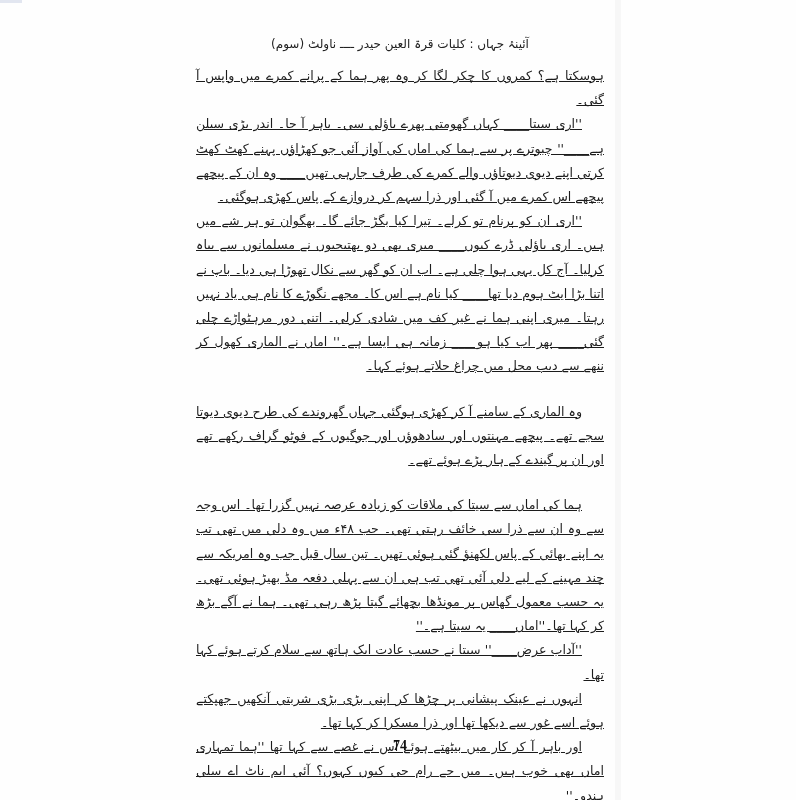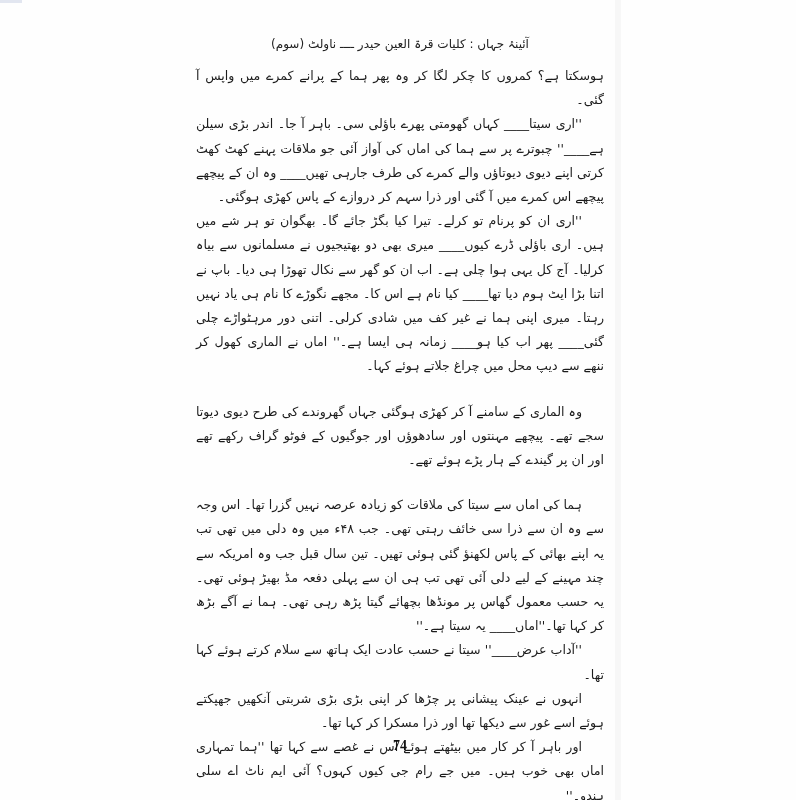--- a/index.html
+++ b/index.html
@@ -2,37 +2,37 @@
 <html><head>
 <meta charset="utf-8">
 <style>
   html, body { margin:0; padding:0; background:#ffffff; }
   body { width:800px; height:800px; overflow:hidden; position:relative; font-family:"DejaVu Sans", sans-serif; color:#1a1a1a; }
   .page { position:absolute; left:0; top:0; width:796px; height:800px; background:#fefefe; }
   .page-edge { position:absolute; left:615px; top:0; width:6px; height:800px; background:#f7f7f7; }
   .corner-mark { position:absolute; left:0; top:0; width:22px; height:3px; background:#cfd6e6; opacity:.6; }
   .header { position:absolute; top:36px; left:200px; width:400px; text-align:center; direction:rtl; font-size:12px; line-height:16px; color:#222; }
   .body-text { position:absolute; top:64px; left:196px; width:408px; direction:rtl; text-align:justify; font-size:12.6px; line-height:24.2px; color:#1c1c1c; }
-  .body-text p { margin:0; }
+  .body-text p { margin:0;text-decoration:underline; }
   .body-text p.indent { text-indent:22px; }
   .body-text p.gap { margin-top:21px; }
   .page-number { position:absolute; top:738px; left:370px; width:60px; text-align:center; font-family:"Liberation Serif", serif; font-weight:bold; font-size:14px; color:#111; }
 </style>
 </head>
 <body>
 
 <div class="page">
   <div class="corner-mark"></div>
   <div class="page-edge"></div>
 
   <div class="header">آئینۂ جہاں : کلیات قرۃ العین حیدر ــــ ناولٹ (سوم)</div>
 
   <div class="body-text">
     <p class="">ہوسکتا ہے؟ کمروں کا چکر لگا کر وہ پھر ہما کے پرانے کمرے میں واپس آ گئی۔</p>
-    <p class="indent">''اری سیتا____ کہاں گھومتی پھرے باؤلی سی۔ باہر آ جا۔ اندر بڑی سیلن ہے____'' چبوترے پر سے ہما کی اماں کی آواز آئی جو ملاقات پہنے کھٹ کھٹ کرتی اپنے دیوی دیوتاؤں والے کمرے کی طرف جارہی تھیں____ وہ ان کے پیچھے پیچھے اس کمرے میں آ گئی اور ذرا سہم کر دروازے کے پاس کھڑی ہوگئی۔</p>
+    <p class="indent">''اری سیتا____ کہاں گھومتی پھرے باؤلی سی۔ باہر آ جا۔ اندر بڑی سیلن ہے____'' چبوترے پر سے ہما کی اماں کی آواز آئی جو کھڑاؤں پہنے کھٹ کھٹ کرتی اپنے دیوی دیوتاؤں والے کمرے کی طرف جارہی تھیں____ وہ ان کے پیچھے پیچھے اس کمرے میں آ گئی اور ذرا سہم کر دروازے کے پاس کھڑی ہوگئی۔</p>
     <p class="indent">''اری ان کو پرنام تو کرلے۔ تیرا کیا بگڑ جائے گا۔ بھگوان تو ہر شے میں ہیں۔ اری باؤلی ڈرے کیوں____ میری بھی دو بھتیجیوں نے مسلمانوں سے بیاہ کرلیا۔ آج کل یہی ہوا چلی ہے۔ اب ان کو گھر سے نکال تھوڑا ہی دیا۔ باپ نے اتنا بڑا ایٹ ہوم دیا تھا____ کیا نام ہے اس کا۔ مجھے نگوڑے کا نام ہی یاد نہیں رہتا۔ میری اپنی ہما نے غیر کف میں شادی کرلی۔ اتنی دور مرہٹواڑے چلی گئی____ پھر اب کیا ہو____ زمانہ ہی ایسا ہے۔'' اماں نے الماری کھول کر ننھے سے دیپ محل میں چراغ جلاتے ہوئے کہا۔</p>
     <p class="indent gap">وہ الماری کے سامنے آ کر کھڑی ہوگئی جہاں گھروندے کی طرح دیوی دیوتا سجے تھے۔ پیچھے مہنتوں اور سادھوؤں اور جوگیوں کے فوٹو گراف رکھے تھے اور ان پر گیندے کے ہار پڑے ہوئے تھے۔</p>
     <p class="indent gap">ہما کی اماں سے سیتا کی ملاقات کو زیادہ عرصہ نہیں گزرا تھا۔ اس وجہ سے وہ ان سے ذرا سی خائف رہتی تھی۔ جب ۴۸ء میں وہ دلی میں تھی تب یہ اپنے بھائی کے پاس لکھنؤ گئی ہوئی تھیں۔ تین سال قبل جب وہ امریکہ سے چند مہینے کے لیے دلی آئی تھی تب ہی ان سے پہلی دفعہ مڈ بھیڑ ہوئی تھی۔ یہ حسب معمول گھاس پر مونڈھا بچھائے گیتا پڑھ رہی تھی۔ ہما نے آگے بڑھ کر کہا تھا۔''اماں____ یہ سیتا ہے۔''</p>
     <p class="indent">''آداب عرض____'' سیتا نے حسب عادت ایک ہاتھ سے سلام کرتے ہوئے کہا تھا۔</p>
     <p class="indent">انہوں نے عینک پیشانی پر چڑھا کر اپنی بڑی بڑی شربتی آنکھیں جھپکتے ہوئے اسے غور سے دیکھا تھا اور ذرا مسکرا کر کہا تھا۔</p>
     <p class="indent">اور باہر آ کر کار میں بیٹھتے ہوئے اس نے غصے سے کہا تھا ''ہما تمہاری اماں بھی خوب ہیں۔ میں جے رام جی کیوں کہوں؟ آئی ایم ناٹ اے سلی ہندو۔''</p>
   </div>
 
   <div class="page-number">74</div>
 </div>

